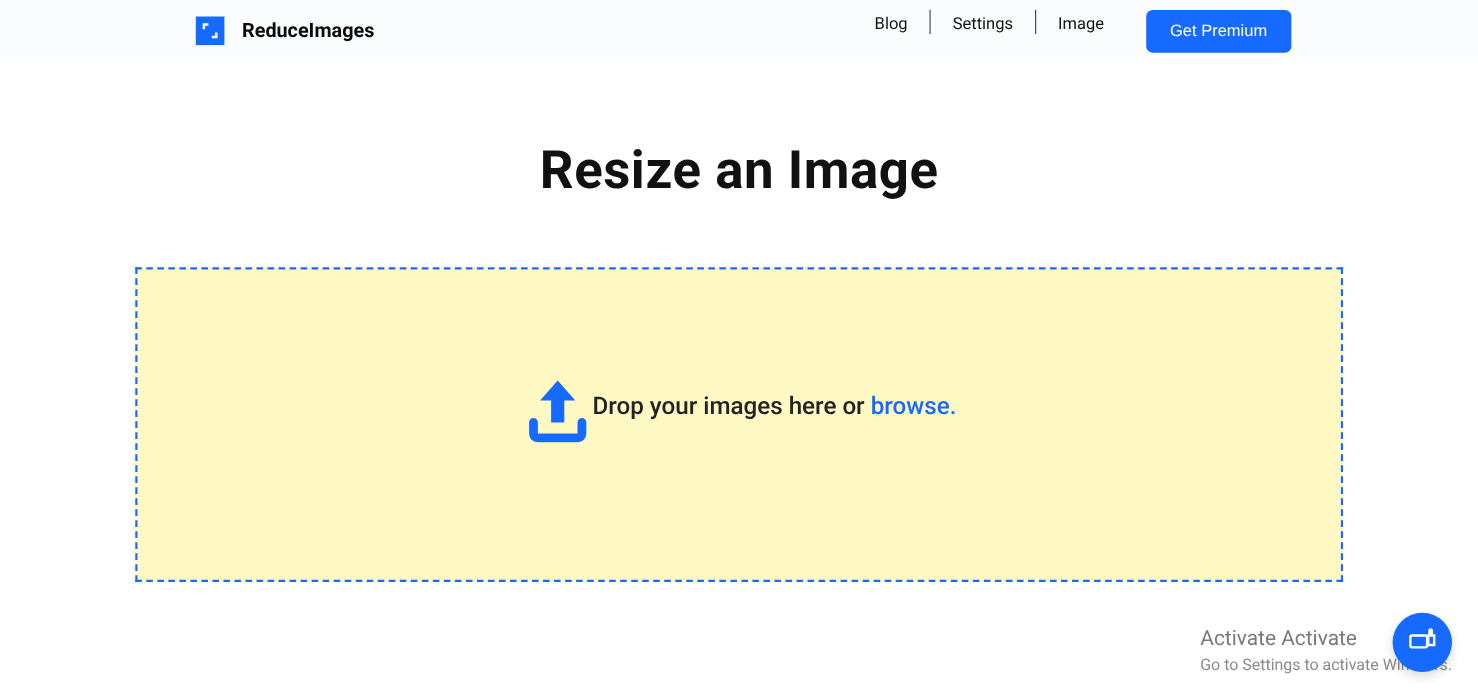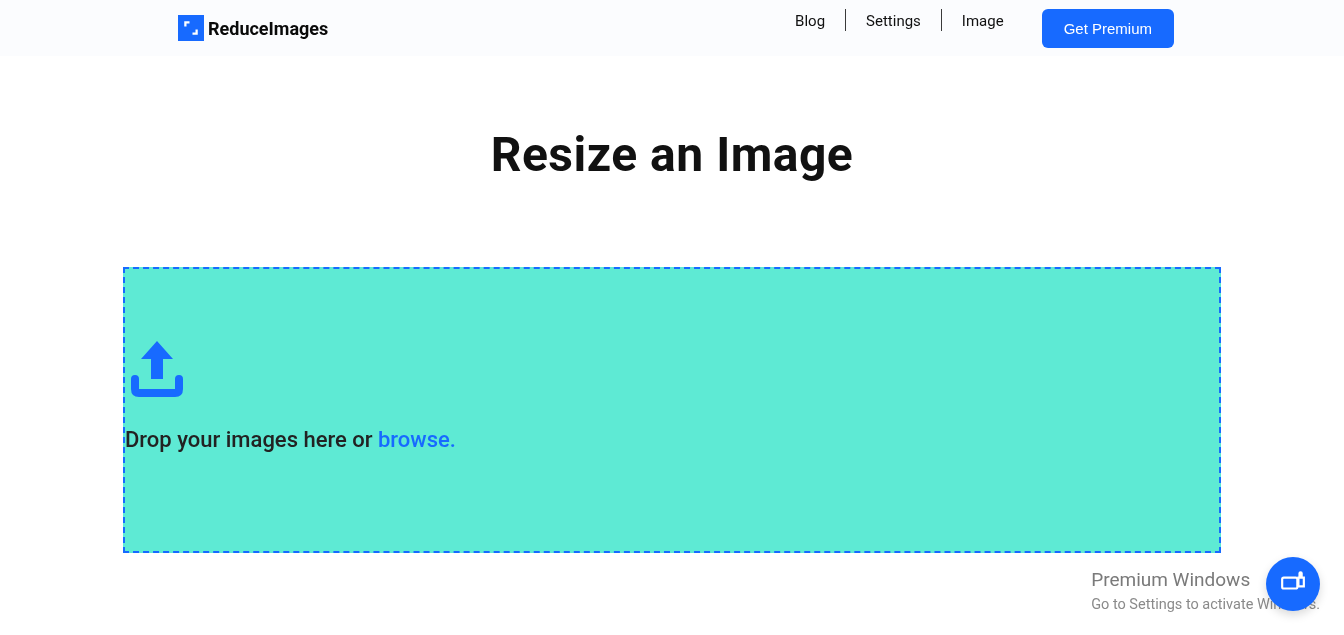--- a/index.html
+++ b/index.html
@@ -19,21 +19,21 @@
       background: #fbfcfe;
       display: flex;
       align-items: center;
       justify-content: space-between;
       padding: 12px 40px;
       height: 56px;
     }
     .logo-wrap {
       display: flex;
       align-items: center;
-      gap: 4px;
+      gap: 16px;
       margin-left: 138px;
     }
     .logo-icon {
       width: 26px;
       height: 26px;
       background: #176aff;
       position: relative;
       display: flex;
       align-items: center;
       justify-content: center;
@@ -77,36 +77,36 @@
       font-size: 15px;
       font-weight: 400;
       cursor: pointer;
       margin-left: 18px;
     }
     .main {
       padding-top: 70px;
       display: flex;
       flex-direction: column;
       align-items: center;
-      gap: 24px;
     }
     .title {
       font-size: 48px;
       font-weight: 700;
       color: #111;
       letter-spacing: 0.5px;
       margin-bottom: 60px;
     }
     .dropzone {
       width: 1098px;
       height: 286px;
       border: 2px dashed #176aff;
-      background: #5eead4;
-      display: flex;
-      flex-direction: column;
+      background: #fef9c3;
+      display: flex;
+      flex-direction: row;
+      align-items: center;
       justify-content: center;
       cursor: pointer;
     }
     .upload-icon {
       width: 64px;
       height: 64px;
       margin-bottom: 28px;
     }
     .drop-text {
       font-size: 22px;
@@ -192,21 +192,21 @@
         <path d="M10 44 L10 54 Q10 58 14 58 L50 58 Q54 58 54 54 L54 44" stroke="#176aff" stroke-width="8" stroke-linecap="round" fill="none"></path>
       </svg>
     </div>
     <div class="drop-text">
       <span>Drop your images here or </span><span class="browse">browse.</span>
     </div>
   </div>
 </div>
 
 <div class="watermark">
-  <div class="w-title">Premium Windows</div>
+  <div class="w-title">Activate Activate</div>
   <div>Go to Settings to activate Windows.</div>
 </div>
 
 <div class="fab">
   <span>
     <svg viewBox="0 0 24 24" fill="none">
       <rect x="2" y="8" width="14" height="10" rx="1.5" stroke="#fff" stroke-width="2"></rect>
       <path d="M18 8 L18 4 Q18 3 19 3 L19 3 Q20 3 20 4 L20 8" stroke="#fff" stroke-width="2" fill="none"></path>
       <path d="M17 8 L22 8 L22 16 L17 16 Z" stroke="#fff" stroke-width="2" fill="none"></path>
     </svg>

